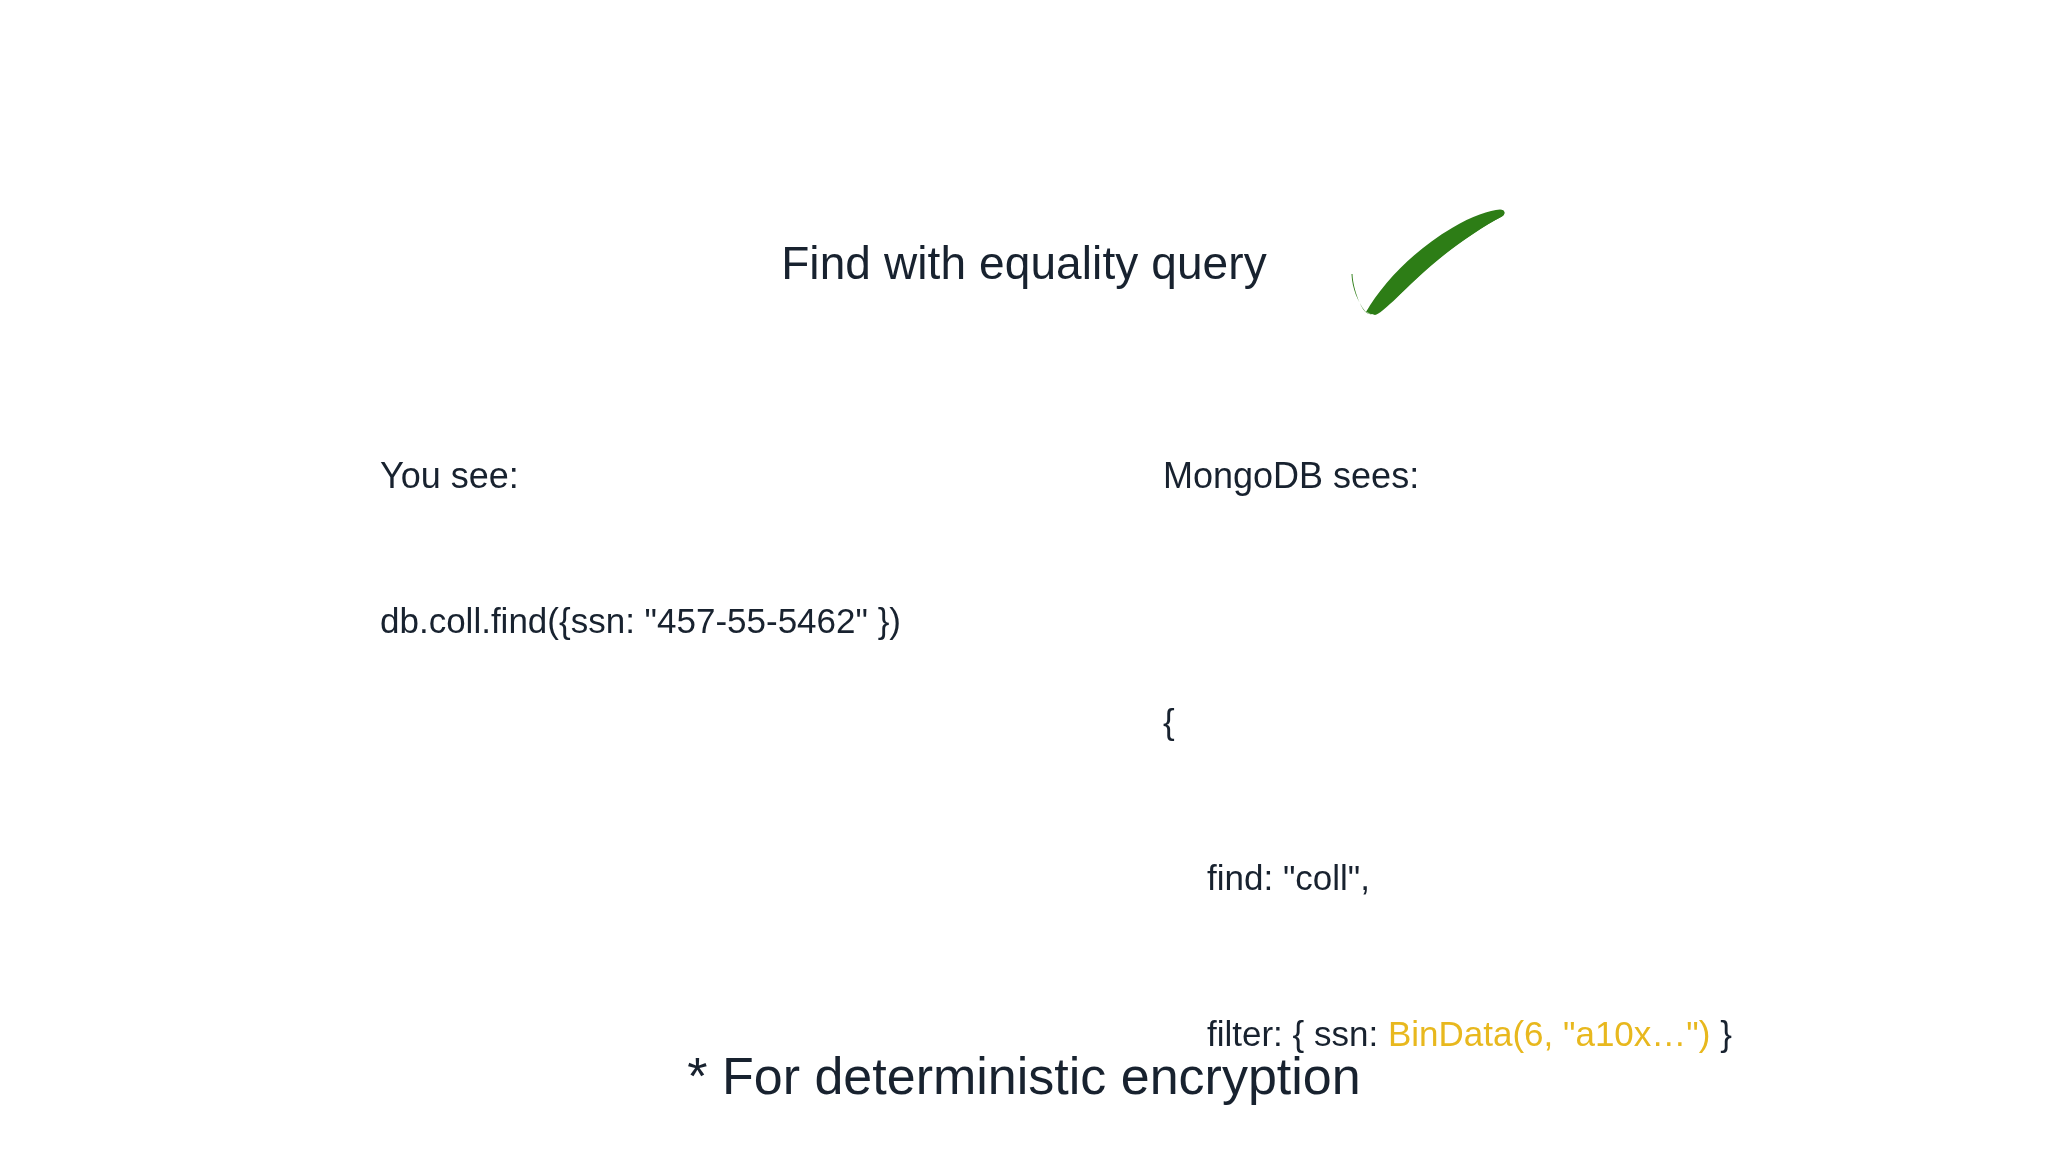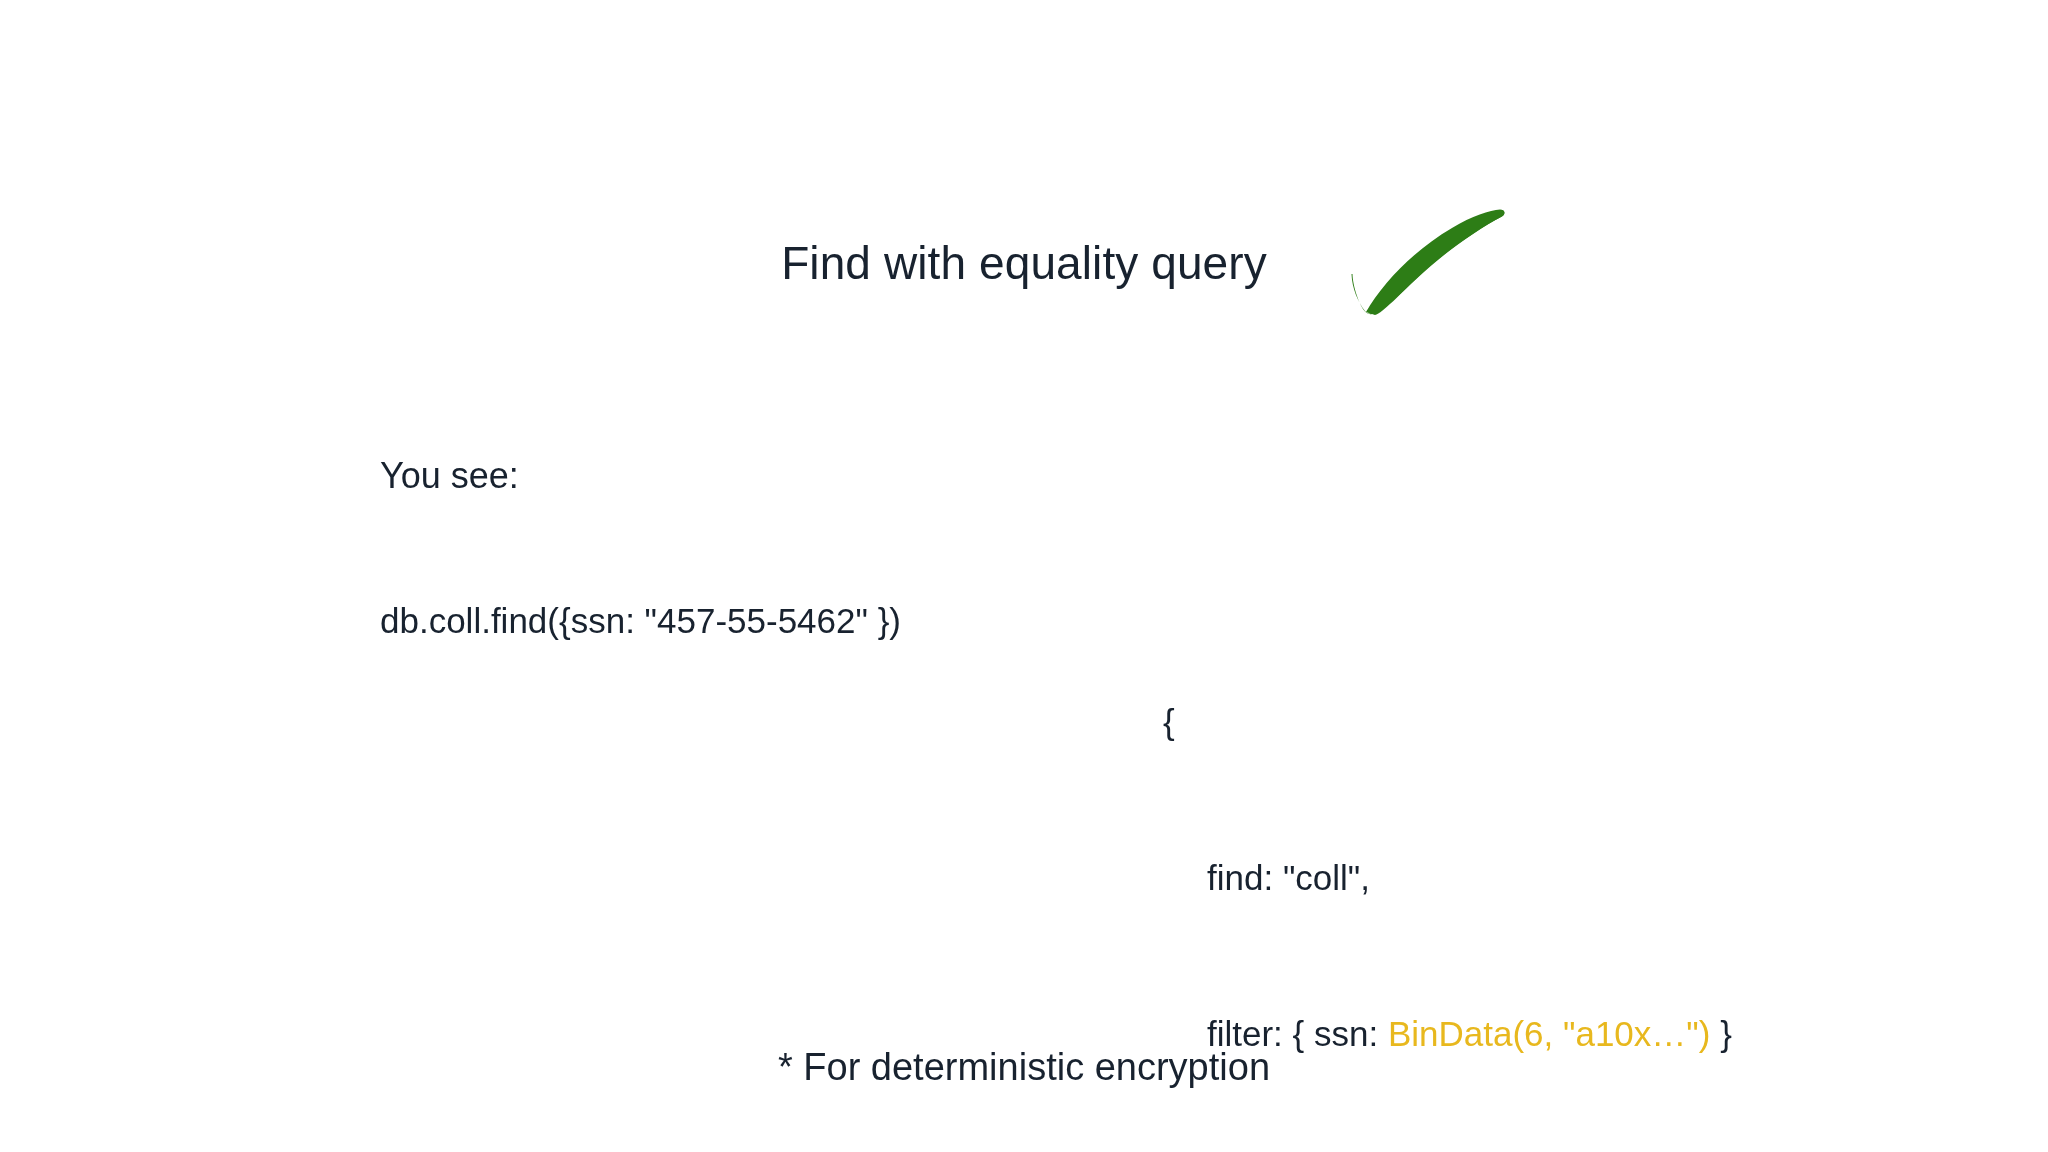--- a/index.html
+++ b/index.html
@@ -90,21 +90,21 @@
   .code-right .indent { padding-left: 44px; }
   .tok-bin { color: #e8b81e; }
 
   
   .footnote {
     position: absolute;
     left: 0;
     right: 0;
     top: 1046px;
     text-align: center;
-    font-size: 38px;
+    font-size: 52px;
     font-weight: 400;
     color: #18222f;
     white-space: nowrap;
   }
 </style>
 </head>
 <body>
 
 <div class="slide">
 
@@ -122,20 +122,23 @@
                C 148 39, 116 61, 92 83 C 70 104, 53 123, 45 125 Z" fill="#2d7d16"></path>
     </svg>
   </div>
 
   <div class="col col-left">
     <div class="col-heading">You see:</div>
   </div>
 
   <div class="code-left">db.coll.find({ssn: "457-55-5462" })</div>
 
+  <div class="col col-right">
+    <div class="col-heading">MongoDB sees:</div>
+  </div>
 
   <div class="code-right">
     <span class="ln">{</span>
     <span class="ln indent">find: "coll",</span>
     <span class="ln indent"><span>filter: { ssn: </span><span class="tok-bin">BinData(6, "a10x…")</span><span> }</span></span>
     
   </div>
 
   <div class="footnote">* For deterministic encryption</div>
 

